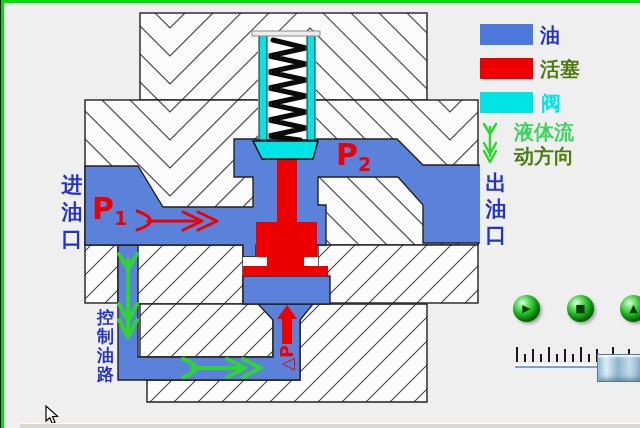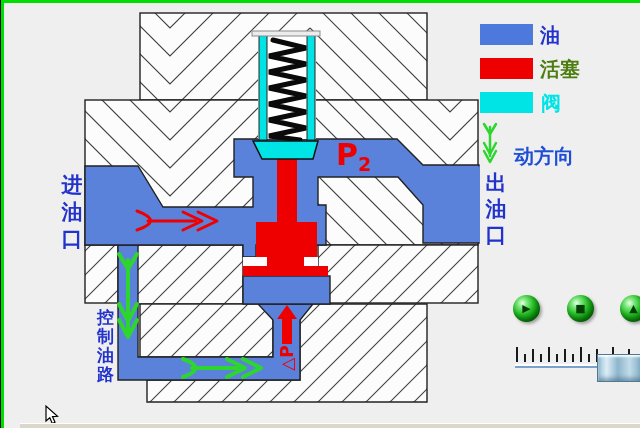--- a/index.html
+++ b/index.html
@@ -136,31 +136,33 @@
       <span>油</span>
       <span>口</span>
     </div>
   <div class="vstack blue-label" style="left:96px;top:308px;width:19px;--p:19px;font-size:17px;">
       <span>控</span>
       <span>制</span>
       <span>油</span>
       <span>路</span>
     </div>
 
+  <div class="abs p-label" style="left:92px;top:194px;"><span>P</span><span class="sub">1</span></div>
   <div class="abs p-label" style="left:336px;top:140px;"><span>P</span><span class="sub">2</span></div>
 
   <div class="abs" style="left:265px;top:348px;width:44px;text-align:center;transform:rotate(-90deg);color:#ee0000;font-weight:bold;font-size:17px;">△P</div>
 
   <div class="abs swatch" style="left:480px;top:24px;background:#4d78dc;"></div>
   <div class="abs swatch" style="left:480px;top:58px;background:#ee0000;"></div>
   <div class="abs swatch" style="left:480px;top:92px;background:#00e4e6;"></div>
   <div class="abs legend-label" style="left:540px;top:24px;color:#2233cc;">油</div>
   <div class="abs legend-label" style="left:540px;top:58px;color:#4d7c0f;">活塞</div>
   <div class="abs legend-label" style="left:541px;top:92px;color:#00e4e6;">阀</div>
-  <div class="abs legend-label" style="left:514px;top:145px;color:#1d4ed8;">动方向</div>
+  <div class="abs legend-label" style="left:514px;top:121px;color:#3fd45f;">液体流</div>
+  <div class="abs legend-label" style="left:514px;top:145px;color:#4d7c0f;">动方向</div>
 
   <div class="abs sphere" style="left:513px;top:295px;">
       <span>▶</span>
     </div>
   <div class="abs sphere" style="left:567px;top:295px;">
       <span>■</span>
     </div>
   <div class="abs sphere" style="left:620px;top:295px;">
       <span>▲</span>
     </div>

